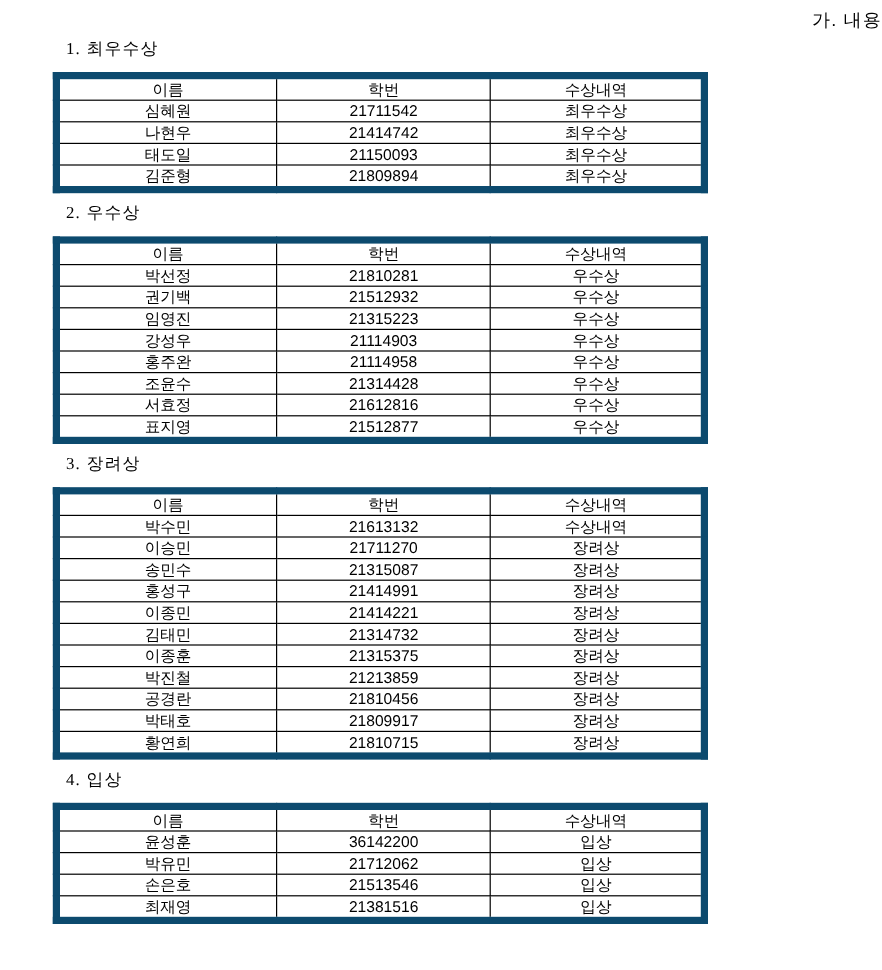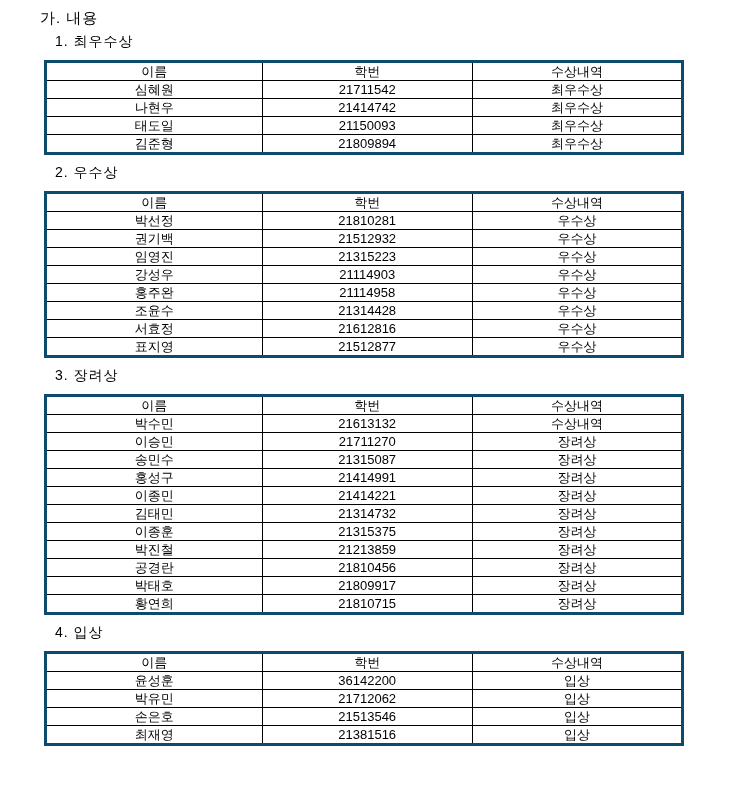--- a/index.html
+++ b/index.html
@@ -15,36 +15,38 @@
     color: #000000;
     padding: 8px 0 0 40px;
     box-sizing: border-box;
     width: 735px;
   }
   .doc-heading {
     font-size: 15px;
     line-height: 19px;
     letter-spacing: 1px;
     margin: 0 0 6px 0;
+    text-align: right;
   }
   .section-title {
     font-size: 14px;
     line-height: 17px;
     letter-spacing: 1px;
     margin: 9px 0 10px 15px;
+    font-family: Liberation Serif, serif;
   }
   .section:first-of-type .section-title {
     margin-top: 0;
   }
   table.award-table {
     border-collapse: collapse;
-    width: 640px;
+    width: 546px;
     margin-left: 4px;
     table-layout: fixed;
-    border: 3px solid #0c4a6e;
+    border: 6px solid #0c4a6e;
   }
   table.award-table th,
   table.award-table td {
     border: 1px solid #000000;
     font-size: 13px;
     font-weight: normal;
     text-align: center;
     vertical-align: middle;
     height: 17px;
     line-height: 17px;

